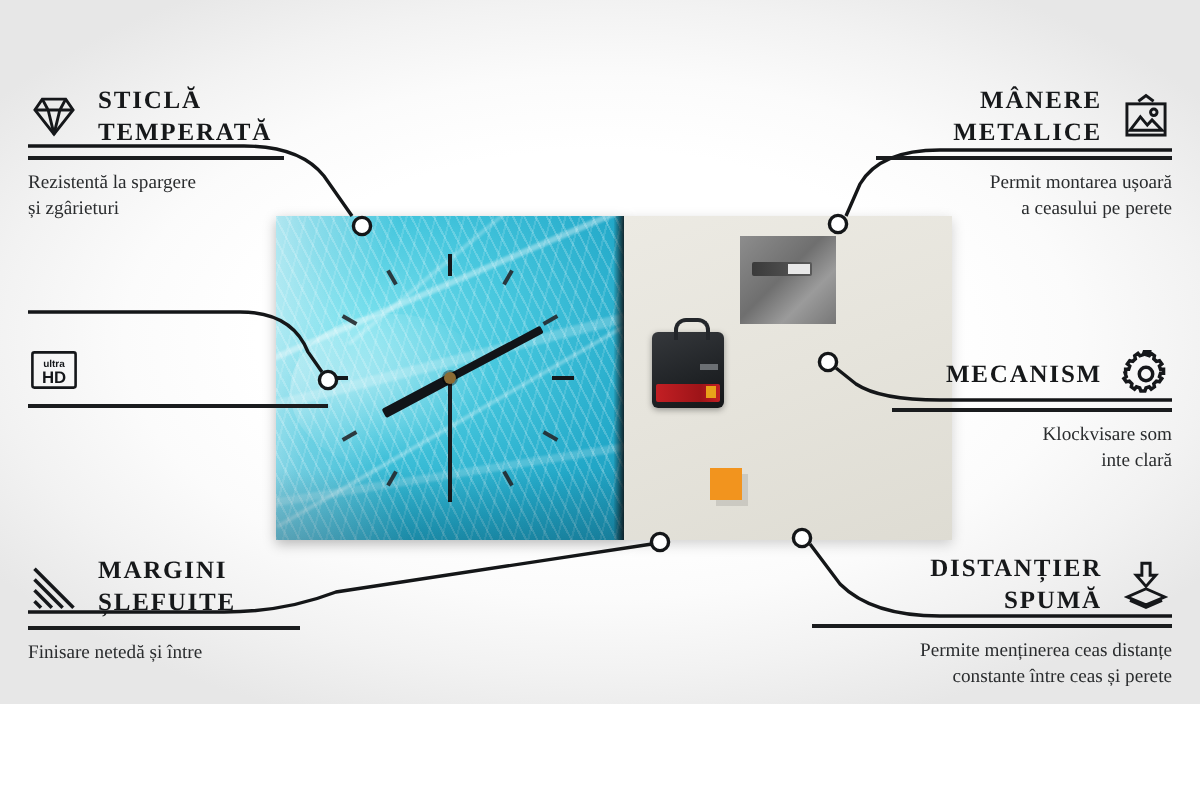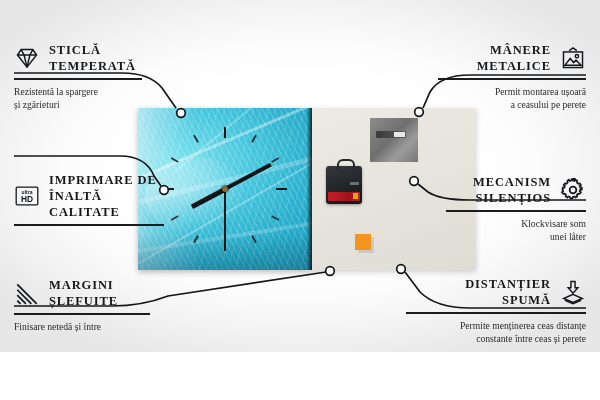--- a/index.html
+++ b/index.html
@@ -207,21 +207,20 @@
 
   <div class="callout left" style="left:14px;top:172px;width:150px;">
     <div class="row">
       <span class="ico">
         <svg viewBox="0 0 26 26" fill="none" stroke="currentColor" stroke-width="1.3">
           <rect x="2.2" y="4.2" width="21.6" height="17.6" rx="1"></rect>
           <text x="13" y="11.4" font-family="Liberation Sans, sans-serif" font-size="5" font-weight="700" text-anchor="middle" fill="currentColor" stroke="none">ultra</text>
           <text x="13" y="19.3" font-family="Liberation Sans, sans-serif" font-size="8.4" font-weight="700" text-anchor="middle" fill="currentColor" stroke="none">HD</text>
         </svg>
       </span>
-      <span class="ttl"><span>IMPRIMARE DE</span><br><span>ÎNALTĂ CALITATE</span></span>
     </div>
     <div class="rule"></div>
   </div>
 
   <div class="callout left" style="left:14px;top:277px;width:136px;">
     <div class="row">
       <span class="ico">
         <svg viewBox="0 0 24 24" fill="none" stroke="currentColor" stroke-width="1.6">
           <path d="M3 4 L21 22"></path>
             <path d="M3 9 L16 22"></path>
@@ -246,30 +245,30 @@
           <circle cx="15.6" cy="10.3" r="1.5"></circle>
         </svg>
       </span>
     </div>
     <div class="rule"></div>
     <div class="sub"><span>Permit montarea ușoară</span><br><span>a ceasului pe perete</span></div>
   </div>
 
   <div class="callout right" style="right:14px;top:174px;width:140px;">
     <div class="row">
-      <span class="ttl"><span>MECANISM</span><br><span>SILENȚIOS</span></span>
+      <span class="ttl"><span>MECANISM</span><br></span>
       <span class="ico">
         <svg viewBox="0 0 24 24" fill="none" stroke="currentColor" stroke-width="1.6">
           <path d="M12 3.1l1.5.5.9-1.1 1.5 1.1-.3 1.4 1.2 1.2 1.4-.3 1.1 1.5-1.1.9.5 1.5h1.4v1.9h-1.4l-.5 1.5 1.1.9-1.1 1.5-1.4-.3-1.2 1.2.3 1.4-1.5 1.1-.9-1.1-1.5.5-.5 1.4h-1.9l-.5-1.4-1.5-.5-.9 1.1-1.5-1.1.3-1.4-1.2-1.2-1.4.3-1.1-1.5 1.1-.9-.5-1.5H2.6v-1.9h1.4l.5-1.5-1.1-.9 1.1-1.5 1.4.3 1.2-1.2-.3-1.4 1.5-1.1.9 1.1 1.5-.5.5-1.4h1.9z"></path>
           <circle cx="12" cy="12" r="3.1"></circle>
         </svg>
       </span>
     </div>
     <div class="rule"></div>
-    <div class="sub"><span>Klockvisare som</span><br><span>unei låter</span></div>
+    <div class="sub"><span>Klockvisare som</span><br><span>inte clară</span></div>
   </div>
 
   <div class="callout right" style="right:14px;top:276px;width:180px;">
     <div class="row">
       <span class="ttl"><span>DISTANȚIER</span><br><span>SPUMĂ</span></span>
       <span class="ico">
         <svg viewBox="0 0 24 24" fill="none" stroke="currentColor" stroke-width="1.35">
           <path d="M10.1 2.4h3.8v5.6h2.6L12 13.1 7.5 8h2.6z"></path>
           <path d="M12 14.2 20.6 18 12 21.6 3.4 18z"></path>
           <path d="M4.6 19.6 12 22.8l7.4-3.2"></path>

